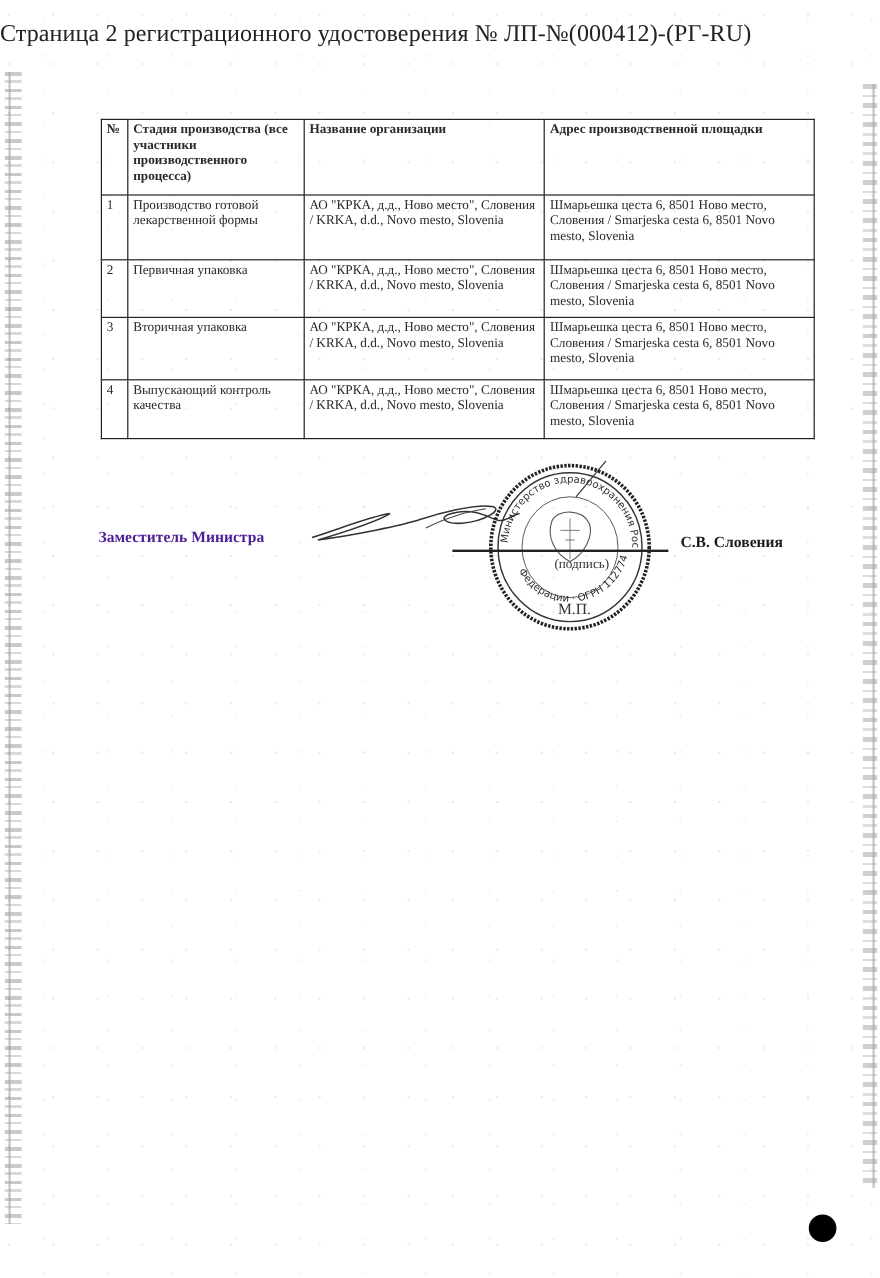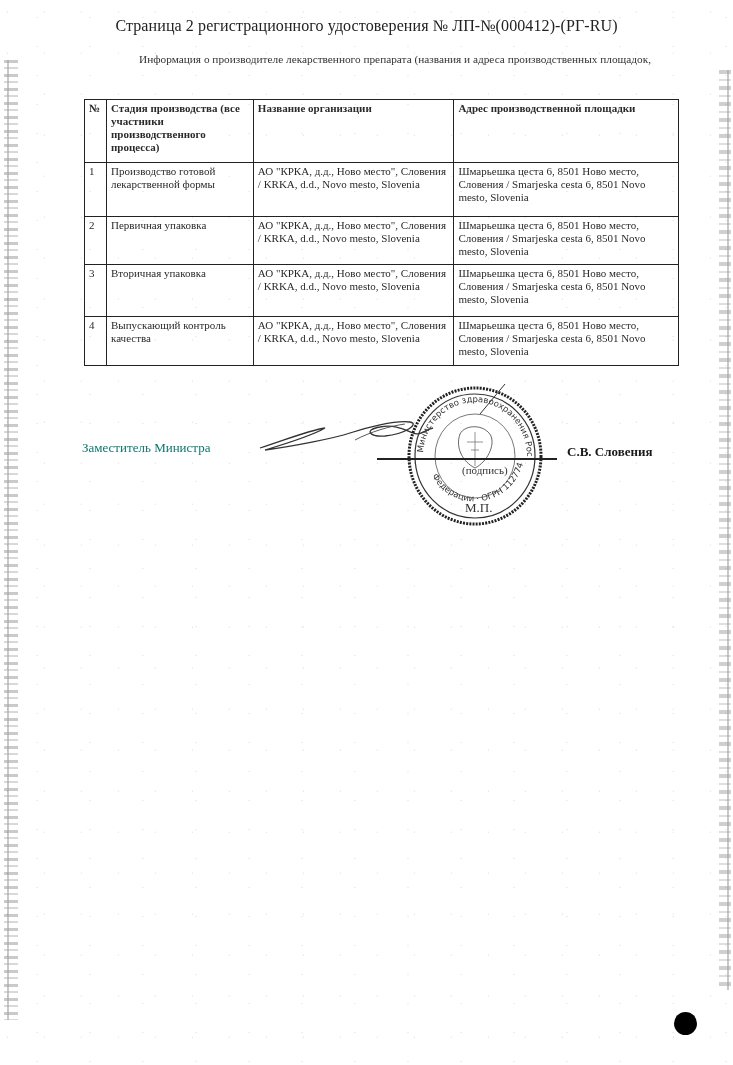--- a/index.html
+++ b/index.html
@@ -20,22 +20,22 @@
   .scan-edge-right {
     position:absolute; right:2px; top:70px; width:12px; height:920px;
     background:repeating-linear-gradient(180deg, rgba(80,80,80,0.5) 0 4px, rgba(255,255,255,0) 4px 9px, rgba(60,60,60,0.3) 9px 11px, rgba(255,255,255,0) 11px 16px);
     opacity:0.55;
   }
   .scan-edge-right::after {
     content:""; position:absolute; right:2px; top:0; width:2px; height:100%;
     background:rgba(90,90,90,0.6);
   }
   .page-title {
-    position:absolute; left:0; width:733px; top:17px; text-align:center;
-    font-size:16px; letter-spacing:0.1px; color:#222;
+    position:absolute; left:0; width:733px; top:17px; 
+    font-size:20px; letter-spacing:0.1px; color:#222;
   }
   .subtitle {
     position:absolute; left:110px; width:570px; top:52px; text-align:center;
     font-size:11.3px; line-height:14px; color:#333;
   }
   table.prod {
     position:absolute; left:84px; top:99px; width:595px;
     border-collapse:collapse; font-size:11px; line-height:13px; color:#2a2a2a;
   }
   table.prod td, table.prod th {
@@ -46,21 +46,21 @@
   col.c-num { width:22px; }
   col.c-stage { width:147px; }
   col.c-org { width:201px; }
   col.c-addr { width:225px; }
   tr.hdr { height:63px; }
   tr.r1 { height:54px; }
   tr.r2 { height:48px; }
   tr.r3 { height:52px; }
   tr.r4 { height:49px; }
   .signer-title {
-    position:absolute; left:82px; top:440px; font-weight:normal; font-size:13px; color:#0f766e;
+    position:absolute; left:82px; top:440px; font-weight:bold; font-size:13px; color:#4c1d95;
   }
   .signer-name {
     position:absolute; left:567px; top:444px; font-weight:bold; font-size:13px; color:#1a1a1a;
   }
   .sig-line {
     position:absolute; left:377px; top:458px; width:180px; height:1.5px; background:#222;
   }
   .sig-label {
     position:absolute; left:448px; top:464px; font-size:11px; color:#333;margin-left:14px;
   }
@@ -88,21 +88,20 @@
 </style>
 </head>
 <body>
 
 <div class="scan-edge-left"></div>
 <div class="scan-edge-right"></div>
 
 <div class="page-title">Страница 2  регистрационного удостоверения № ЛП-№(000412)-(РГ-RU)</div>
 
 <div class="subtitle">
-  <div>Информация о производителе лекарственного препарата (названия и адреса производственных площадок,</div>
 </div>
 
 <table class="prod">
   <colgroup>
     <col class="c-num">
       <col class="c-stage">
       <col class="c-org">
       <col class="c-addr">
   </colgroup>
   <tbody>

